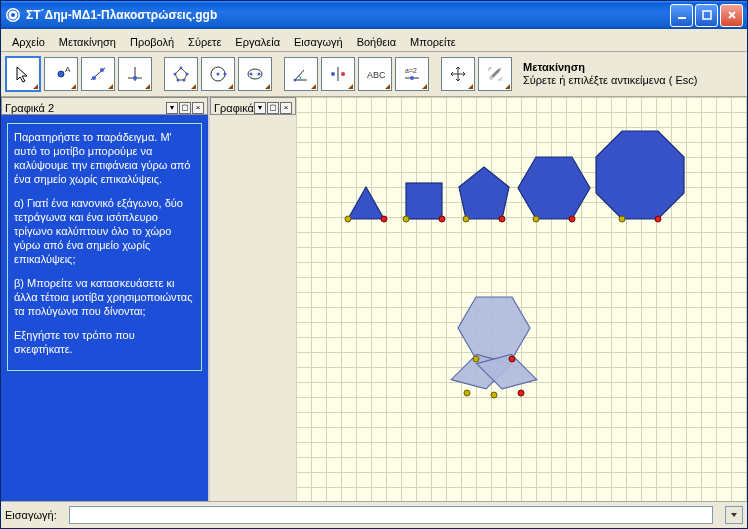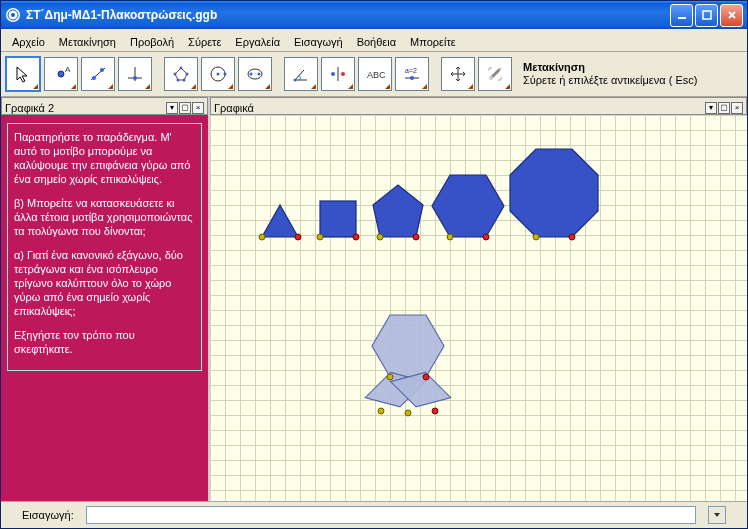--- a/index.html
+++ b/index.html
@@ -17,29 +17,29 @@
 .tool-btn{width:32px;height:32px;background:#fff;border:1px solid #6b8191;display:flex;align-items:center;justify-content:center;position:relative;cursor:pointer}
 .tool-btn.sel{border:2px solid #3a7de0}
 .tool-btn .tri{position:absolute;right:1px;bottom:1px;width:0;height:0;border-left:5px solid transparent;border-bottom:5px solid #8d4b00}
 .tool-help{flex:1;margin-left:8px;font-size:11px;line-height:13px}
 .tool-help .t1{font-weight:bold}
 .body-area{flex:1;display:flex;min-height:0}
 .left-panel{width:207px;display:flex;flex-direction:column;background:#ece9d8}
 .panel-title{height:16px;display:flex;align-items:flex-end;font-size:11px;padding:0 3px;border:1px solid #8c8c8c;background:#ece9d8;justify-content:space-between}
 .panel-title .ctrls{display:flex;gap:1px}
 .panel-title .ctrl{width:10px;height:10px;border:1px solid #6b6b6b;font-size:8px;line-height:9px;text-align:center;background:#f5f5f5}
-.g2-content{flex:1;background:#be185d;padding:8px 6px;overflow:hidden}
+.g2-content{flex:1;background:#1d4ed8;padding:8px 6px;overflow:hidden}
 .g2-box{border:1px solid #9be8da;padding:6px 6px;color:#fff;font-size:11px;line-height:14px}
 .g2-box p{margin:0 0 10px 0}
-.right-panel{flex:1;display:flex;flex-direction:column;border-left:2px solid #cfcfcf}
+.right-panel{flex:1;display:flex;flex-direction:row;border-left:2px solid #cfcfcf}
 .graphics-area{flex:1;position:relative;background:#feffe9;overflow:hidden}
 .gridv{position:absolute;inset:0;pointer-events:none}
 .gridv::before{content:"";position:absolute;inset:0;background-image:linear-gradient(to right,#cfcfb4 1px,transparent 1px),linear-gradient(to bottom,#cfcfb4 1px,transparent 1px);background-size:15px 15px;background-position:0 0;opacity:.9}
 .shapes{position:absolute;inset:0}
-.input-bar{height:22px;background:#ece9d8;border-top:1px solid #aca899;display:flex;align-items:center;padding:2px 21px;gap:12px}
+.input-bar{height:22px;background:#ece9d8;border-top:1px solid #aca899;display:flex;align-items:center;padding:2px 4px;gap:12px}
 .input-bar label{font-size:11px}
 .input-bar input{flex:1;height:16px;border:1px solid #7f9db9;padding:0 2px;font-size:11px}
 .input-bar .combo{width:16px;height:16px;border:1px solid #7f9db9;background:#ece9d8;display:flex;align-items:center;justify-content:center}
 svg{display:block}
 </style>
 </head>
 <body>
 
 <div class="window">
 
@@ -199,22 +199,22 @@
         <span>Γραφικά 2</span>
         <span class="ctrls">
           <span class="ctrl">▾</span>
           <span class="ctrl">▢</span>
           <span class="ctrl">×</span>
         </span>
       </div>
       <div class="g2-content">
         <div class="g2-box">
           <p>Παρατηρήστε το παράδειγμα. Μ' αυτό το μοτίβο μπορούμε να καλύψουμε την επιφάνεια γύρω από ένα σημείο χωρίς επικαλύψεις.</p>
+          <p>α) Γιατί ένα κανονικό εξάγωνο, δύο τετράγωνα και ένα ισόπλευρο τρίγωνο καλύπτουν όλο το χώρο γύρω από ένα σημείο χωρίς επικαλύψεις;</p>
           <p>β) Μπορείτε να κατασκευάσετε κι άλλα τέτοια μοτίβα χρησιμοποιώντας τα πολύγωνα που δίνονται;</p>
-          <p>α) Γιατί ένα κανονικό εξάγωνο, δύο τετράγωνα και ένα ισόπλευρο τρίγωνο καλύπτουν όλο το χώρο γύρω από ένα σημείο χωρίς επικαλύψεις;</p>
           <p style="margin-bottom:8px">Εξηγήστε τον τρόπο που σκεφτήκατε.</p>
         </div>
       </div>
     </div>
 
     <div class="right-panel">
       <div class="panel-title">
         <span>Γραφικά</span>
         <span class="ctrls">
           <span class="ctrl">▾</span>

